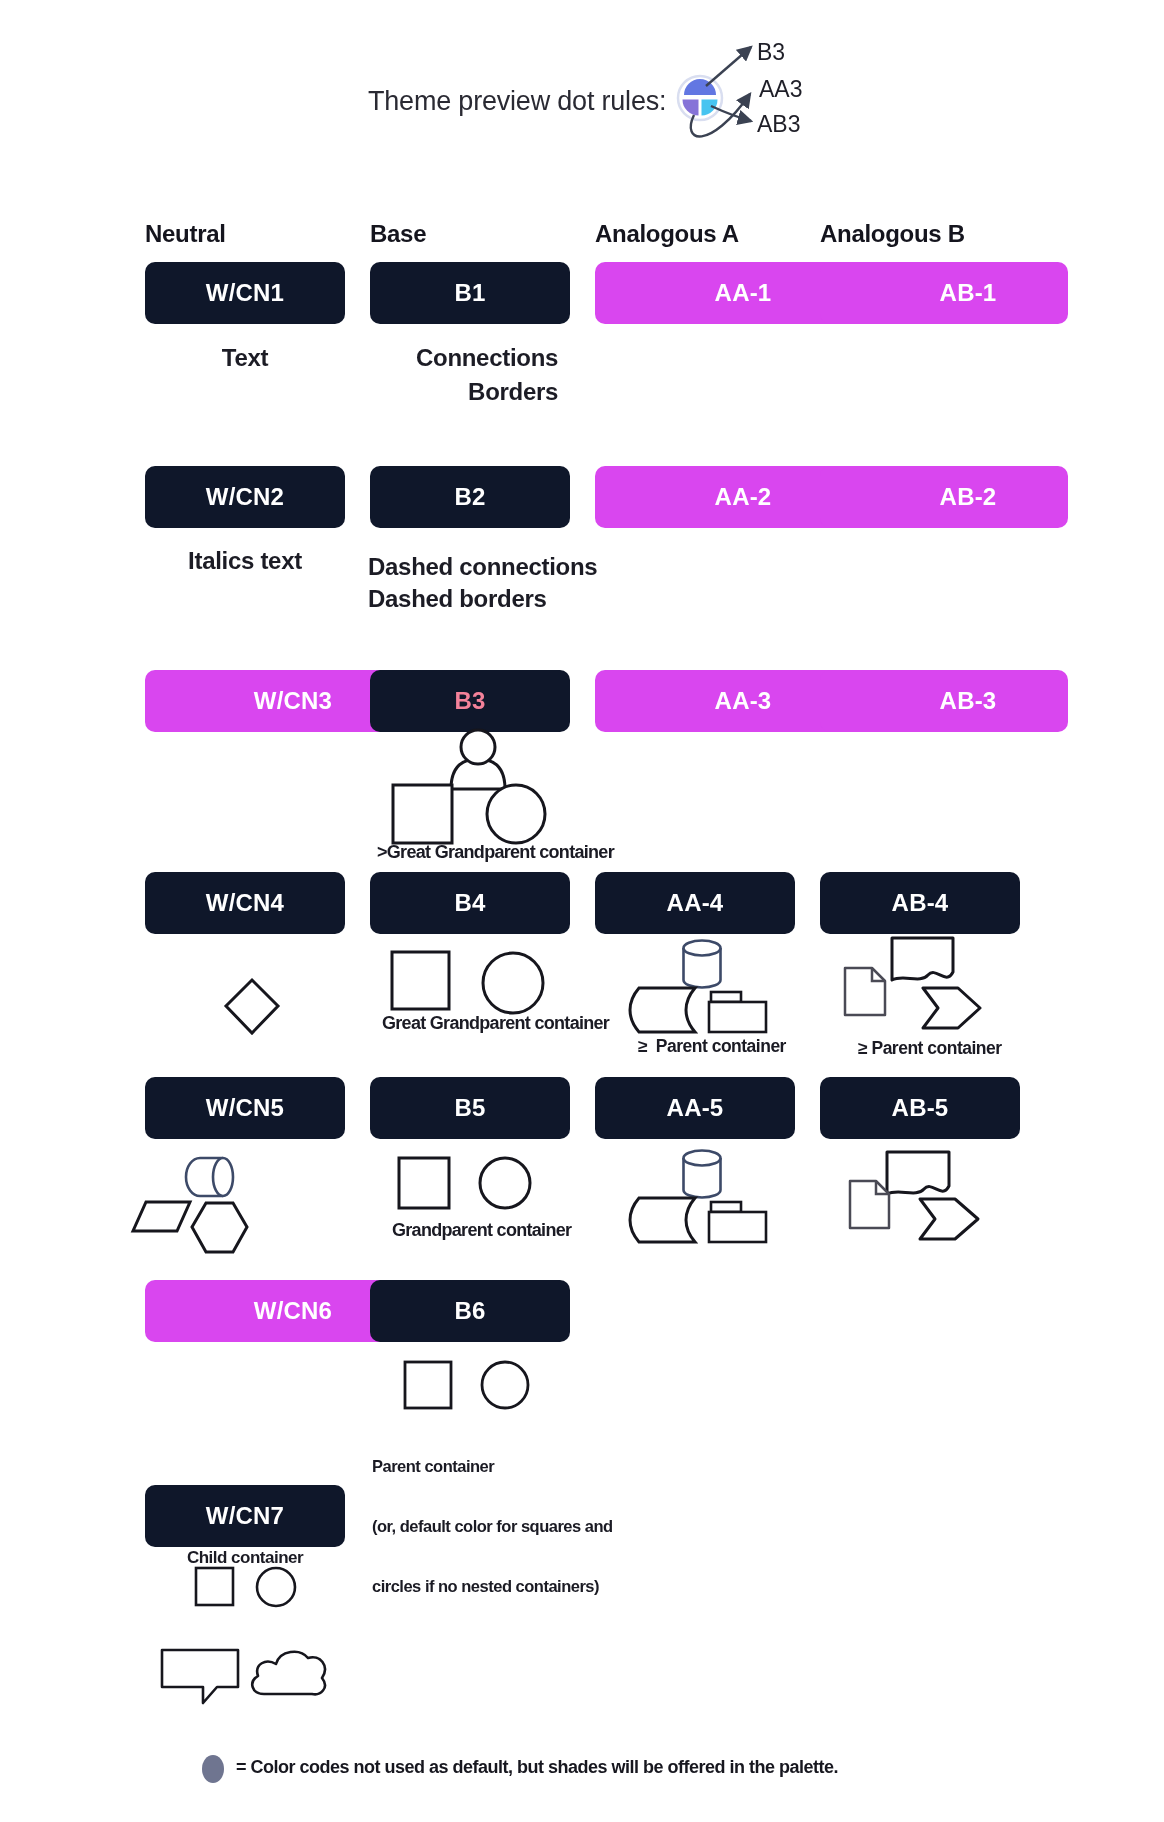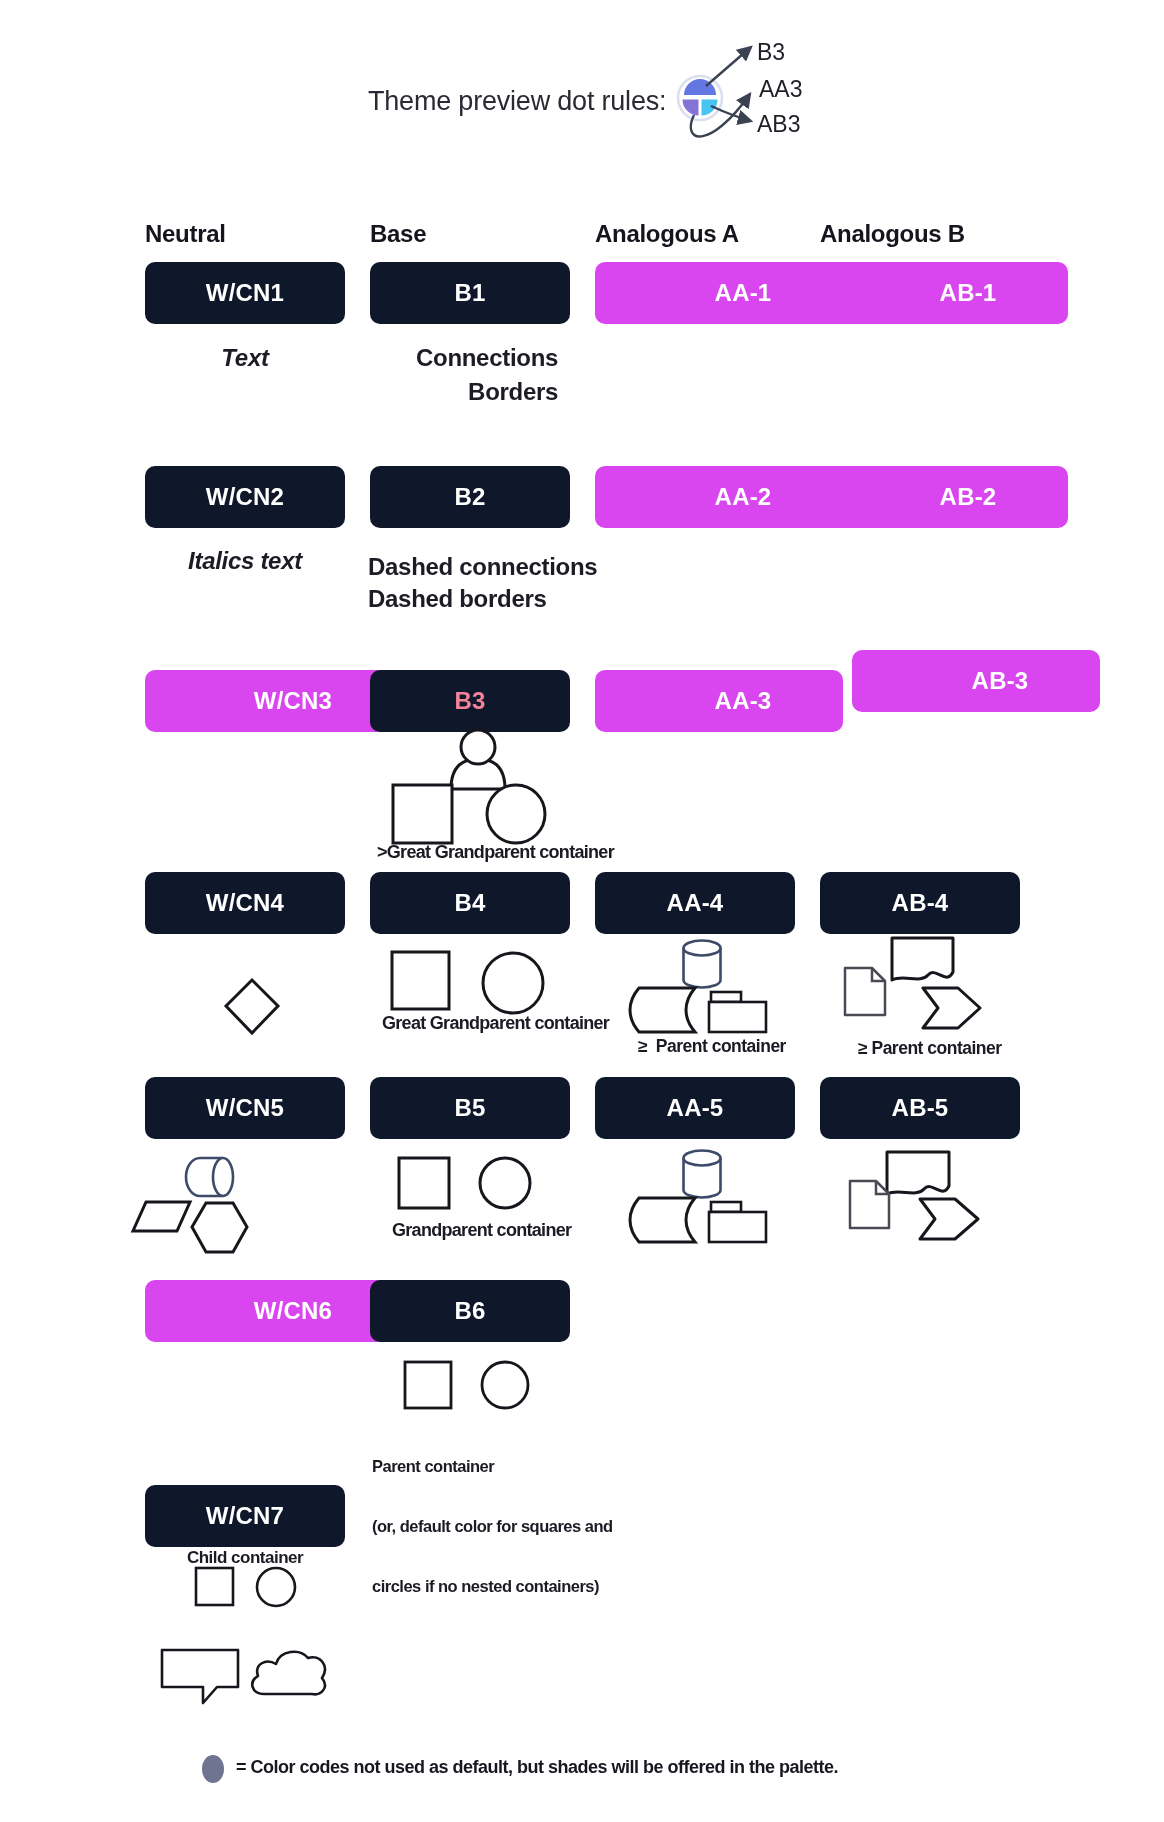--- a/index.html
+++ b/index.html
@@ -6,21 +6,21 @@
   .page{position:relative;width:1164px;height:1822px;background:#ffffff;
         font-family:"Liberation Sans","DejaVu Sans",sans-serif;color:#1c1c25;overflow:hidden;}
   .title{position:absolute;left:368px;top:86px;font-size:27px;font-weight:400;color:#2a2a33;letter-spacing:-0.2px;}
   .hdr{position:absolute;width:200px;top:220px;text-align:left;font-size:24px;font-weight:700;color:#15151e;letter-spacing:-0.3px;}
   .sw{position:absolute;width:200px;height:62px;border-radius:10px;display:flex;align-items:center;justify-content:center;
       font-size:24px;font-weight:700;color:#ffffff;letter-spacing:0.2px;}
   .sw.dark{background:#0f172a;text-align:center;}
   .sw.gray{background:#d946ef;padding-left:48px;}
   .sw .pink{color:#f4829a;}
   .cap-lg{position:absolute;font-size:24px;font-weight:700;color:#1c1c25;letter-spacing:-0.3px;line-height:34px;}
-  .cap-lg.ctr{width:200px;text-align:center;font-style:italic;}
+  .cap-lg.ctr{width:200px;text-align:center;}
   .cap-sm{position:absolute;font-size:18px;font-weight:700;color:#1b1b24;letter-spacing:-0.7px;white-space:pre;}
   .cap-xs{position:absolute;font-size:16.5px;font-weight:700;color:#1b1b24;letter-spacing:-0.5px;line-height:20px;white-space:pre;}
   .legend-dot{position:absolute;left:202px;top:1755px;width:22px;height:28px;border-radius:50%;background:#6f7590;}
   .legend-text{position:absolute;left:236px;top:1757px;font-size:18px;font-weight:700;color:#17171f;letter-spacing:-0.5px;}
   svg{position:absolute;overflow:visible;}
   svg text{font-family:"Liberation Sans","DejaVu Sans",sans-serif;}
 </style>
 </head>
 <body>
 
@@ -89,21 +89,21 @@
 
   <div class="sw gray" style="left:145px;top:670px;">
       <span>W/CN3</span>
     </div>
   <div class="sw dark" style="left:370px;top:670px;">
       <span class="pink">B3</span>
     </div>
   <div class="sw gray" style="left:595px;top:670px;">
       <span>AA-3</span>
     </div>
-  <div class="sw gray" style="left:820px;top:650px;margin-left:32px;">
+  <div class="sw gray" style="left:820px;top:670px;">
       <span>AB-3</span>
     </div>
 
   <svg style="left:385px;top:725px;" width="170" height="125" viewBox="0 0 170 125">
     <path d="M 66 64 C 66 42 77 34 93 34 C 109 34 120 42 120 64 Z" fill="#fff" stroke="#16161d" stroke-width="3"></path>
     <circle cx="93" cy="22" r="17" fill="#fff" stroke="#16161d" stroke-width="3"></circle>
     <rect x="8" y="60" width="59" height="58" fill="#fff" stroke="#16161d" stroke-width="3"></rect>
     <circle cx="131" cy="89" r="29" fill="#fff" stroke="#16161d" stroke-width="3"></circle>
   </svg>
   <div class="cap-sm" style="left:377px;top:842px;">&gt;Great Grandparent container</div>

